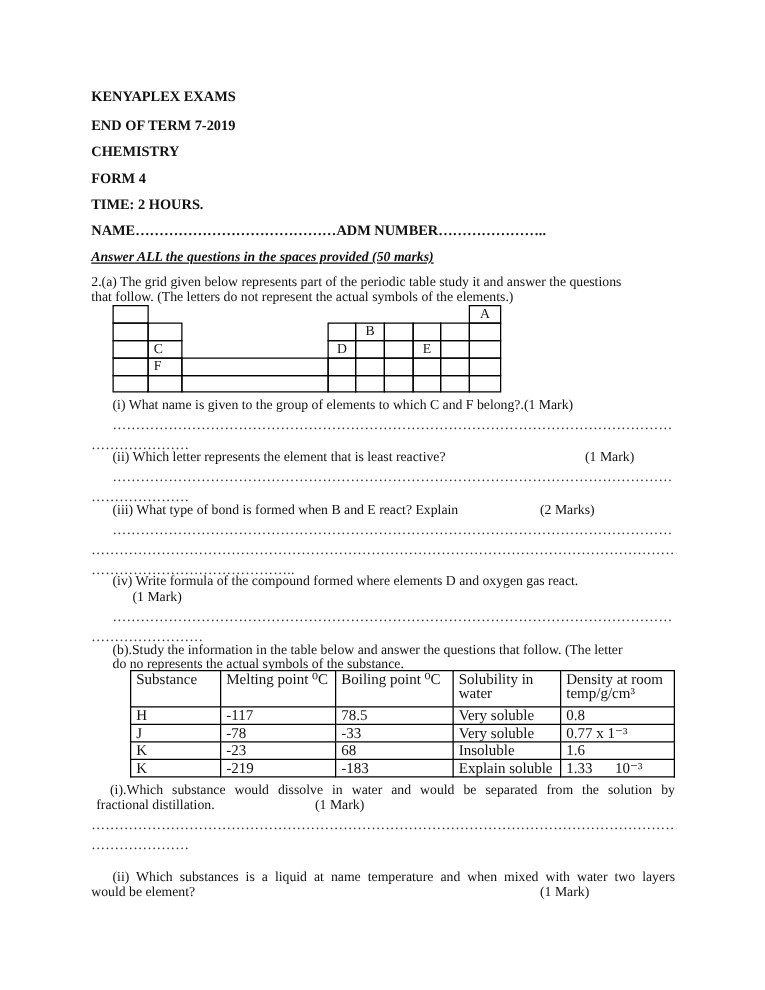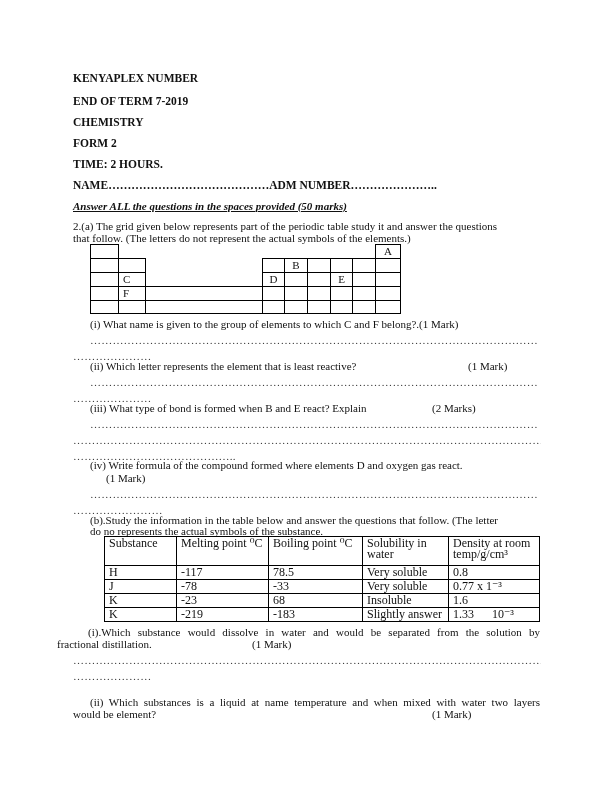--- a/index.html
+++ b/index.html
@@ -13,24 +13,24 @@
   .pgrid { position:absolute; left:0; top:0; }
   .cell { position:absolute; border:1px solid #000; box-sizing:border-box; font-size:11px;
           text-align:center; line-height:12px; }
   .cell span { display:block; }
   table.sub { position:absolute; left:104px; top:536px; border-collapse:collapse; font-size:12px; }
   table.sub td { border:1px solid #000; padding:1px 4px; vertical-align:top; line-height:11px; }
 </style>
 </head>
 <body>
 
-<div class="abs hdr" style="top:72px">KENYAPLEX NUMBER</div>
+<div class="abs hdr" style="top:72px">KENYAPLEX EXAMS</div>
 <div class="abs hdr" style="top:95px">END OF TERM 7-2019</div>
 <div class="abs hdr" style="top:116px">CHEMISTRY</div>
-<div class="abs hdr" style="top:137px">FORM 2</div>
+<div class="abs hdr" style="top:137px">FORM 4</div>
 <div class="abs hdr" style="top:158px">TIME: 2 HOURS.</div>
 <div class="abs hdr" style="top:179px">NAME……………………………………ADM NUMBER…………………..</div>
 <div class="abs instr" style="top:200px">Answer ALL the questions in the spaces provided (50 marks)</div>
 
 <div class="abs txt" style="left:73px; top:220px">2.(a) The grid given below represents part of the periodic table study it and answer the questions</div>
 <div class="abs txt" style="left:73px; top:232px">that follow. (The letters do not represent the actual symbols of the elements.)</div>
 
 <div class="pgrid">
 
   <div class="cell" style="left:90px; top:244px; width:29px; height:15px"></div>
@@ -147,27 +147,27 @@
     <td>K</td>
     <td>-23</td>
     <td>68</td>
     <td>Insoluble</td>
     <td>1.6</td>
   </tr>
   <tr>
     <td>K</td>
     <td>-219</td>
     <td>-183</td>
-    <td style="white-space:nowrap">Slightly answer</td>
+    <td style="white-space:nowrap">Explain soluble</td>
     <td style="white-space:pre">1.33      10⁻³</td>
   </tr>
 </tbody>
   </table>
 
 <div class="abs txt" style="left:88px; top:626px; width:452px; text-align:justify; white-space:normal; text-align-last:justify">(i).Which substance would dissolve in water and would be separated from the solution by</div>
-<div class="abs txt" style="left:57px; top:638px">fractional distillation.</div>
+<div class="abs txt" style="left:77px; top:638px">fractional distillation.</div>
 <div class="abs txt" style="left:252px; top:638px">(1 Mark)</div>
 <div class="abs dots" style="left:73px; top:654px; width:468px">………………………………………………………………………………………………………………</div>
 <div class="abs dots" style="left:73px; top:670px; width:85px">…………………</div>
 
 <div class="abs txt" style="left:90px; top:696px; width:450px; white-space:normal; text-align:justify; text-align-last:justify">(ii) Which substances is a liquid at name temperature and when mixed with water two layers</div>
 <div class="abs txt" style="left:73px; top:708px">would be element?</div>
 <div class="abs txt" style="left:432px; top:708px">(1 Mark)</div>
 
 </body></html>

